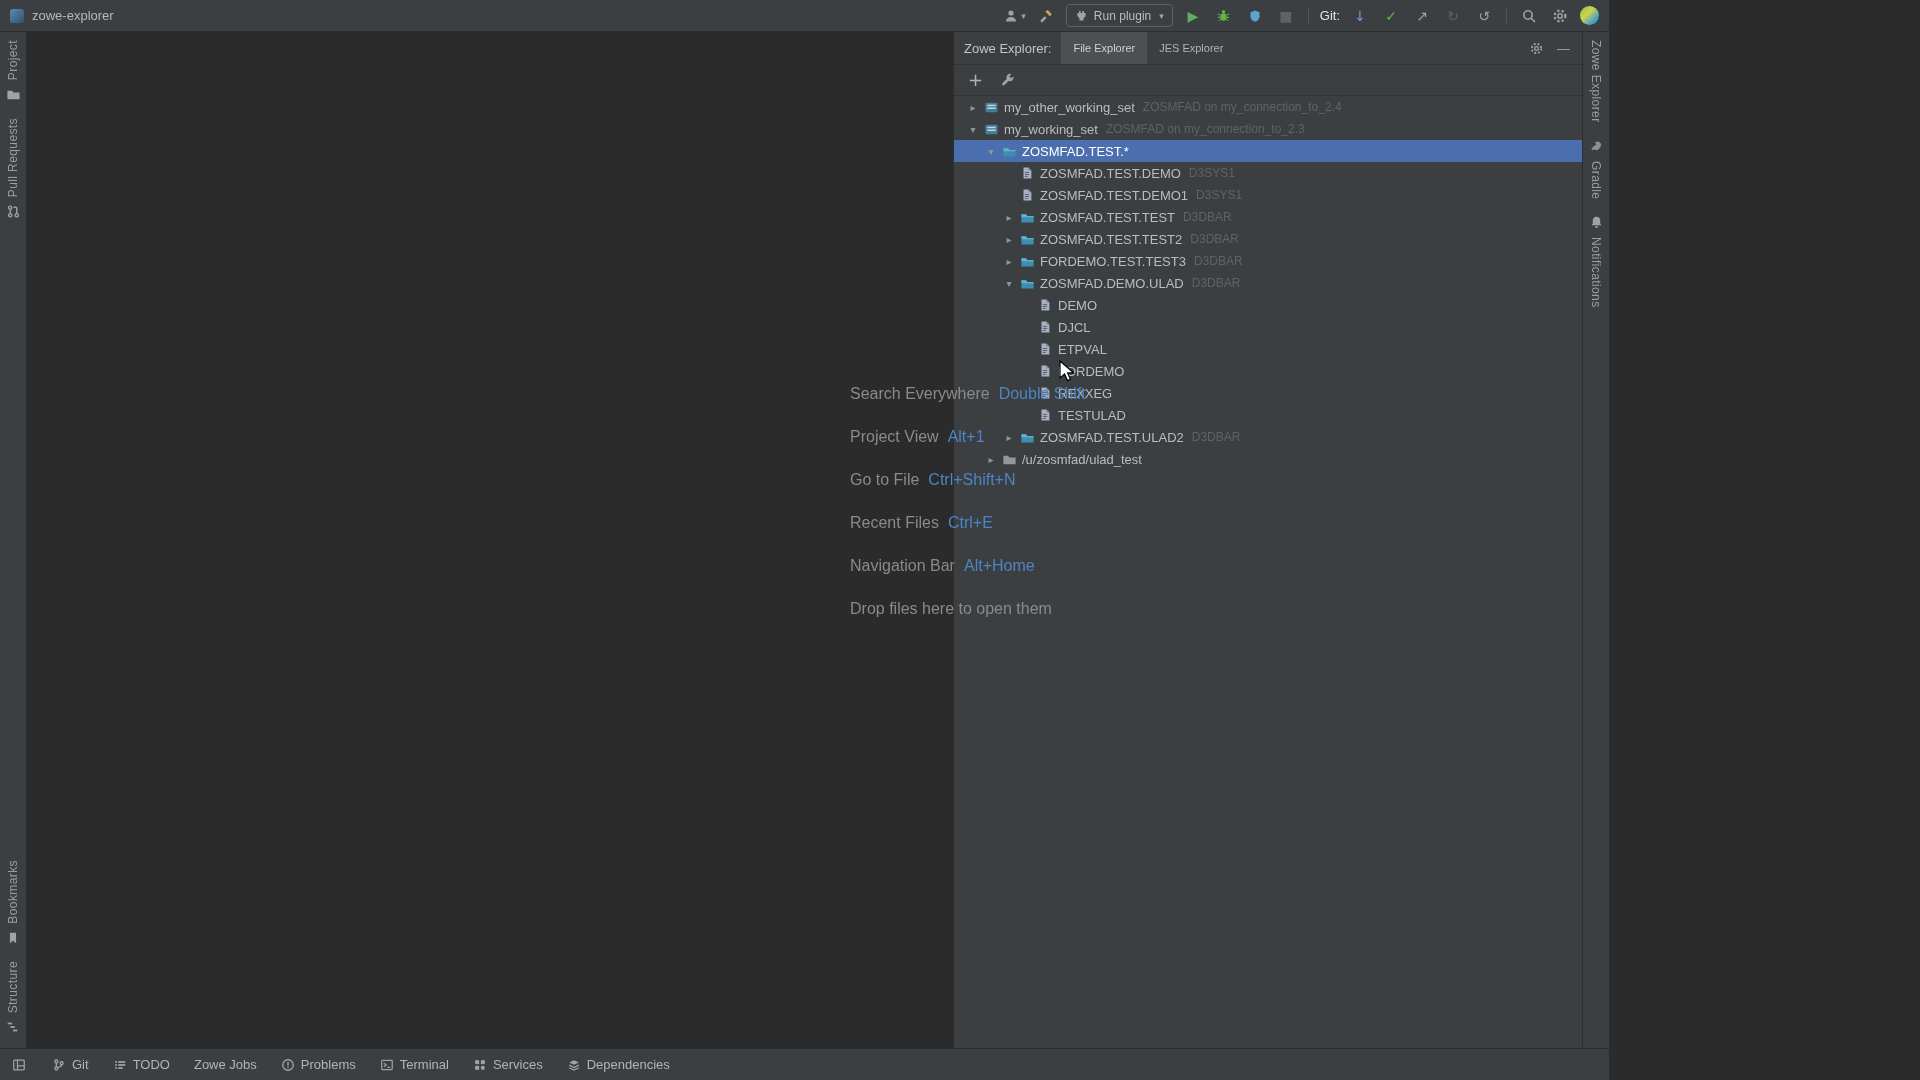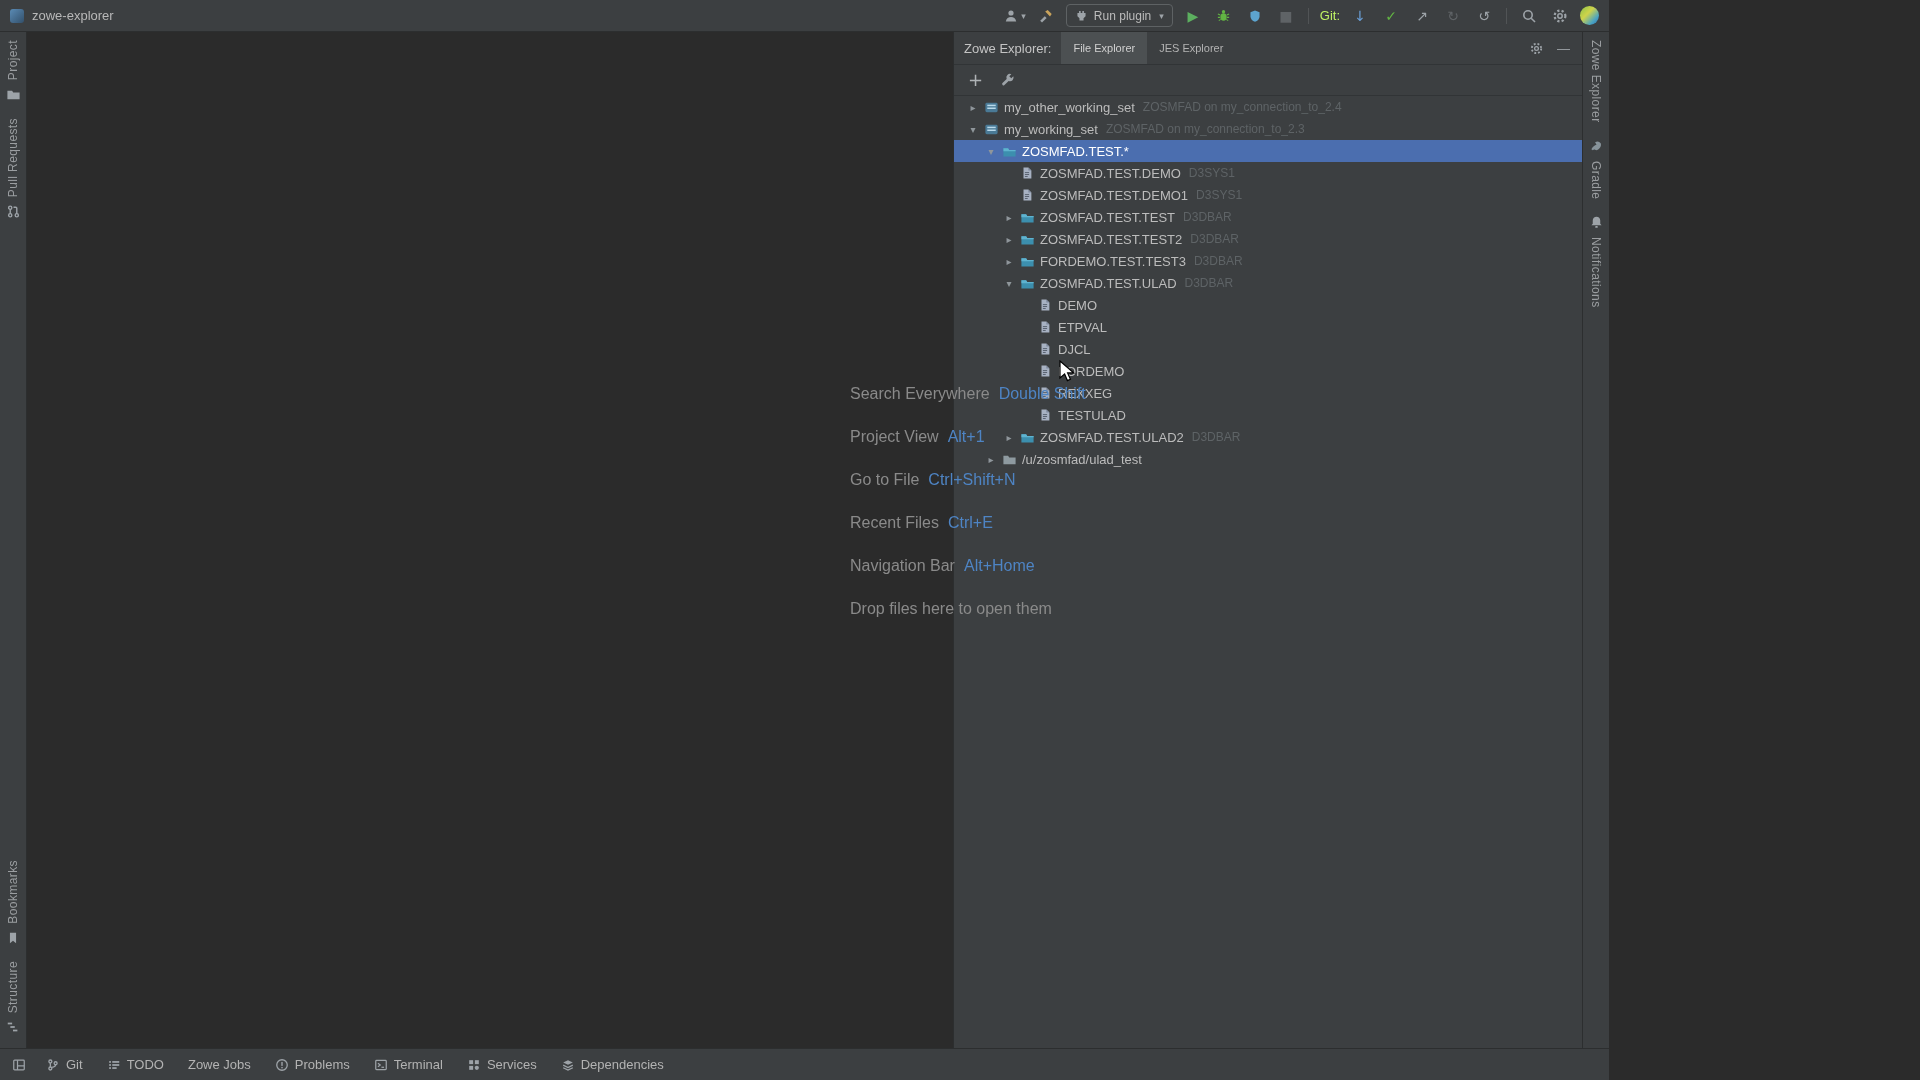--- a/index.html
+++ b/index.html
@@ -70,21 +70,21 @@
   .tree-row.selected{background:#4b6eaf;color:#ffffff}
   .indent{display:inline-block;height:1px;flex:none}
   .chevron{width:18px;flex:none;text-align:center;color:#8f969b;font-size:10px;font-family:"DejaVu Sans",sans-serif}
   .tree-icon{width:18px;height:16px;flex:none;display:inline-flex;align-items:center;justify-content:center}
   .tree-icon svg{display:block}
   .tree-label{margin-left:4px;color:#bcbcbc}
   .tree-row.selected .tree-label{color:#ffffff}
   .tree-suffix{margin-left:8px;color:#5e6366;font-size:12px}
 
   
-  .status-bar{height:31px;min-height:31px;background:#3c3f41;border-top:1px solid #2c2e2f;display:flex;align-items:center;padding:0 12px;gap:20px}
+  .status-bar{height:31px;min-height:31px;background:#3c3f41;border-top:1px solid #2c2e2f;display:flex;align-items:center;padding:0 12px;gap:26px}
   .sb-switcher{display:flex;align-items:center;cursor:default}
   .sb-items{display:flex;align-items:center;gap:24px}
   .sb-item{display:flex;align-items:center;gap:6px;font-size:13px;color:#b3b3b3;cursor:default}
   .sb-icon{display:flex;align-items:center}
   .sb-icon svg{display:block}
 </style>
 </head>
 <body>
 
 <div class="app">
@@ -125,21 +125,21 @@
             <path d="M2 6.5l2.5 1M2 10h2.3M3 13.5l2-1.4M14 6.5l-2.5 1M14 10h-2.3M13 13.5l-2-1.4" stroke="#62b543" stroke-width="1.1" fill="none"></path>
           </svg>
       </span>
       <span class="tb-icon">
         <svg width="14" height="14" viewBox="0 0 16 16">
             <path d="M8 1.8l5.2 2v4.4c0 3-2 5.3-5.2 6.4-3.2-1.1-5.2-3.4-5.2-6.4V3.8z" fill="#5da4cf"></path>
           </svg>
       </span>
       <span class="tb-icon glyph dim">■</span>
       <span class="tb-sep"></span>
-      <span style="font-size:13px;color:#bef264">Git:</span>
+      <span style="font-size:13px;color:#e5e5e5">Git:</span>
       <span class="tb-icon glyph blue">↓</span>
       <span class="tb-icon glyph green2">✓</span>
       <span class="tb-icon glyph">↗</span>
       <span class="tb-icon glyph dim">↻</span>
       <span class="tb-icon glyph">↺</span>
       <span class="tb-sep"></span>
       <span class="tb-icon">
         <svg width="16" height="16" viewBox="0 0 16 16" fill="none" stroke="#9da3a8" stroke-width="1.6">
             <circle cx="7" cy="7" r="4.2"></circle>
             <line x1="10.2" y1="10.2" x2="14" y2="14"></line>
@@ -358,21 +358,21 @@
           </div>
           <div class="tree-row">
             <span class="indent" style="width: 46px;"></span>
             <span class="chevron">▾</span>
             <span class="tree-icon">
               <svg width="15" height="15" viewBox="0 0 16 16">
                 <path d="M1.5 4.5h5l1.2 1.8h6.8v7H1.5z" fill="#3c8fae"></path>
                 <path d="M1.5 4.5h5l1.2 1.8h6.8v1.4H1.5z" fill="#5fb3cf"></path>
               </svg>
             </span>
-            <span class="tree-label">ZOSMFAD.TEST.ULAD</span>
+            <span class="tree-label">ZOSMFAD.DEMO.ULAD</span>
             <span class="tree-suffix">D3DBAR</span>
           </div>
           <div class="tree-row">
             <span class="indent" style="width: 64px;"></span>
             <span class="chevron"></span>
             <span class="tree-icon">
               <svg width="14" height="14" viewBox="0 0 16 16">
                 <path d="M4 1.8h5.5L13 5.2v9H4z" fill="#a7b1c2"></path>
                 <path d="M9.5 1.8L13 5.2H9.5z" fill="#7e8a9e"></path>
                 <rect x="5.6" y="7" width="4.8" height="1.1" fill="#57606e"></rect>
@@ -387,35 +387,35 @@
             <span class="chevron"></span>
             <span class="tree-icon">
               <svg width="14" height="14" viewBox="0 0 16 16">
                 <path d="M4 1.8h5.5L13 5.2v9H4z" fill="#a7b1c2"></path>
                 <path d="M9.5 1.8L13 5.2H9.5z" fill="#7e8a9e"></path>
                 <rect x="5.6" y="7" width="4.8" height="1.1" fill="#57606e"></rect>
                 <rect x="5.6" y="9.2" width="4.8" height="1.1" fill="#57606e"></rect>
                 <rect x="5.6" y="11.4" width="3.2" height="1.1" fill="#57606e"></rect>
               </svg>
             </span>
+            <span class="tree-label">DJCL</span>
+          </div>
+          <div class="tree-row">
+            <span class="indent" style="width: 64px;"></span>
+            <span class="chevron"></span>
+            <span class="tree-icon">
+              <svg width="14" height="14" viewBox="0 0 16 16">
+                <path d="M4 1.8h5.5L13 5.2v9H4z" fill="#a7b1c2"></path>
+                <path d="M9.5 1.8L13 5.2H9.5z" fill="#7e8a9e"></path>
+                <rect x="5.6" y="7" width="4.8" height="1.1" fill="#57606e"></rect>
+                <rect x="5.6" y="9.2" width="4.8" height="1.1" fill="#57606e"></rect>
+                <rect x="5.6" y="11.4" width="3.2" height="1.1" fill="#57606e"></rect>
+              </svg>
+            </span>
             <span class="tree-label">ETPVAL</span>
-          </div>
-          <div class="tree-row">
-            <span class="indent" style="width: 64px;"></span>
-            <span class="chevron"></span>
-            <span class="tree-icon">
-              <svg width="14" height="14" viewBox="0 0 16 16">
-                <path d="M4 1.8h5.5L13 5.2v9H4z" fill="#a7b1c2"></path>
-                <path d="M9.5 1.8L13 5.2H9.5z" fill="#7e8a9e"></path>
-                <rect x="5.6" y="7" width="4.8" height="1.1" fill="#57606e"></rect>
-                <rect x="5.6" y="9.2" width="4.8" height="1.1" fill="#57606e"></rect>
-                <rect x="5.6" y="11.4" width="3.2" height="1.1" fill="#57606e"></rect>
-              </svg>
-            </span>
-            <span class="tree-label">DJCL</span>
           </div>
           <div class="tree-row">
             <span class="indent" style="width: 64px;"></span>
             <span class="chevron"></span>
             <span class="tree-icon">
               <svg width="14" height="14" viewBox="0 0 16 16">
                 <path d="M4 1.8h5.5L13 5.2v9H4z" fill="#a7b1c2"></path>
                 <path d="M9.5 1.8L13 5.2H9.5z" fill="#7e8a9e"></path>
                 <rect x="5.6" y="7" width="4.8" height="1.1" fill="#57606e"></rect>
                 <rect x="5.6" y="9.2" width="4.8" height="1.1" fill="#57606e"></rect>

